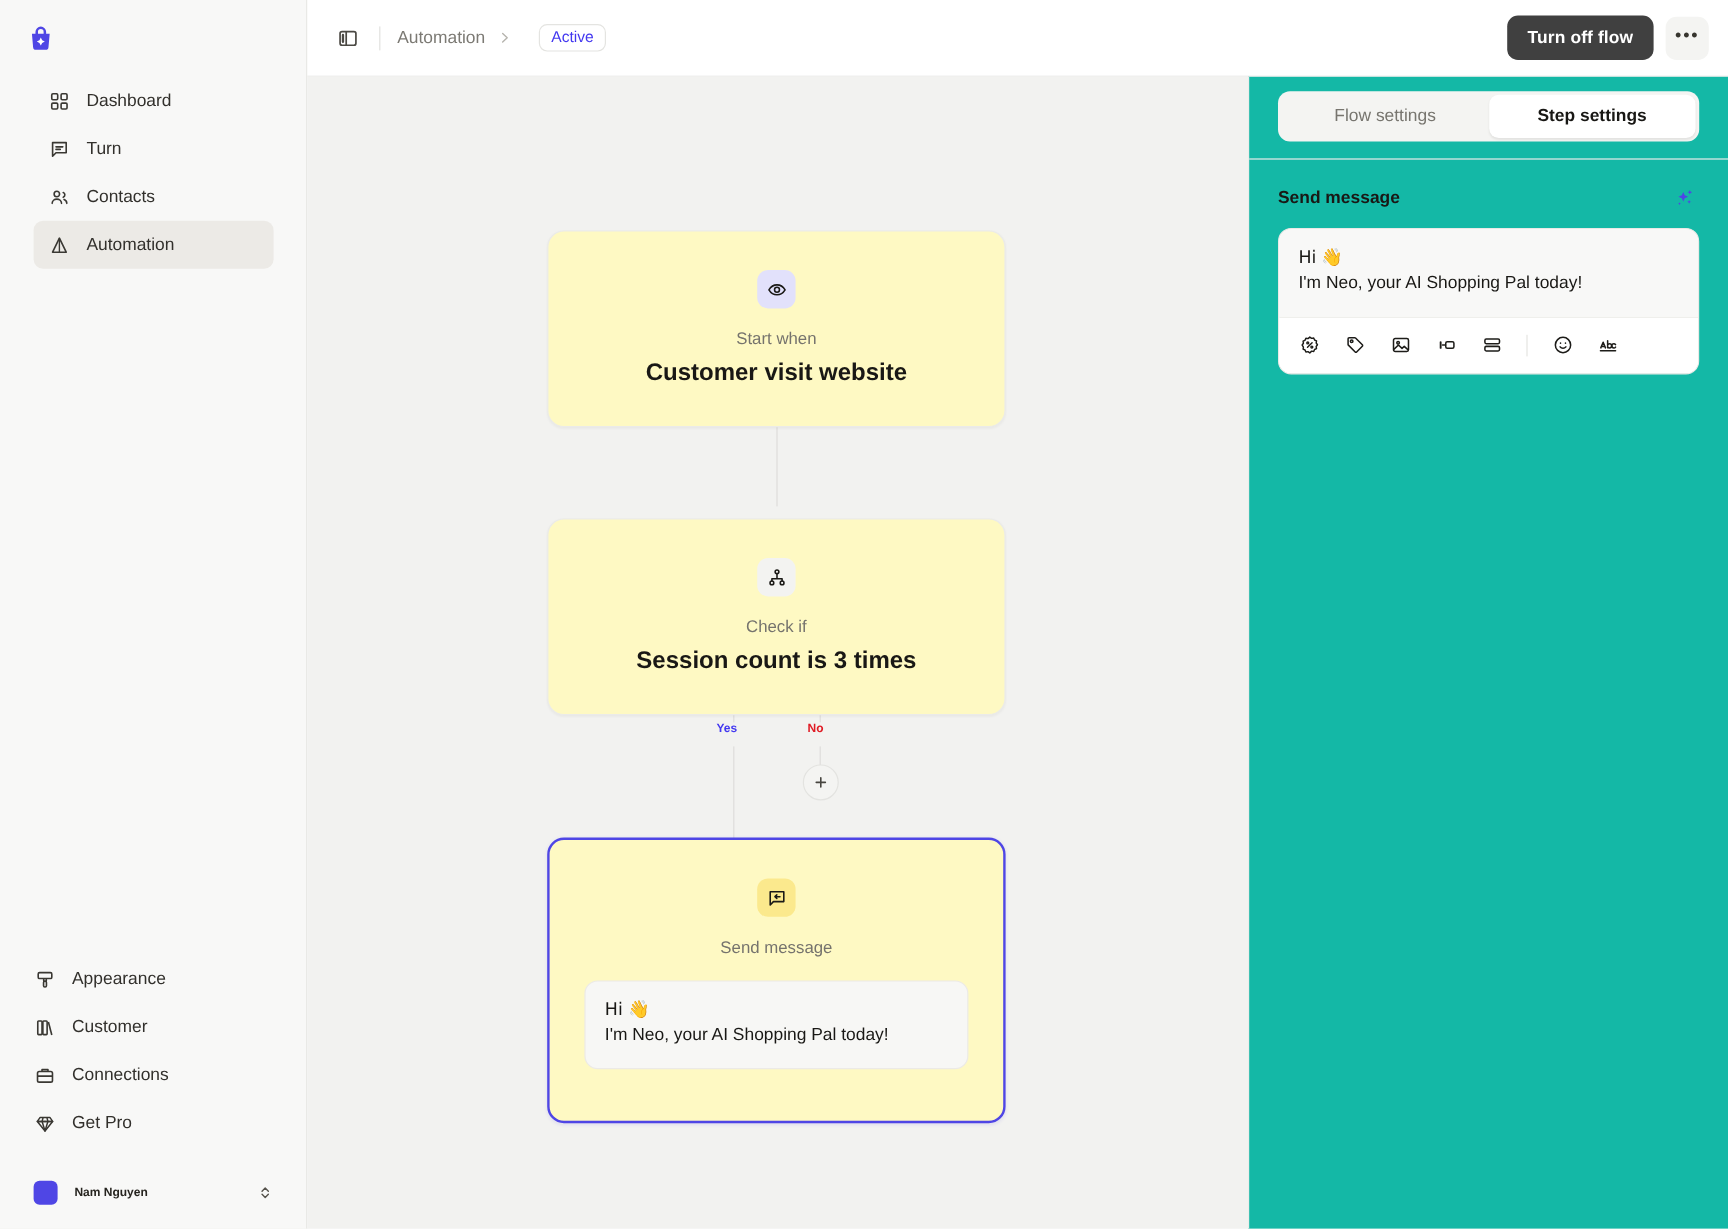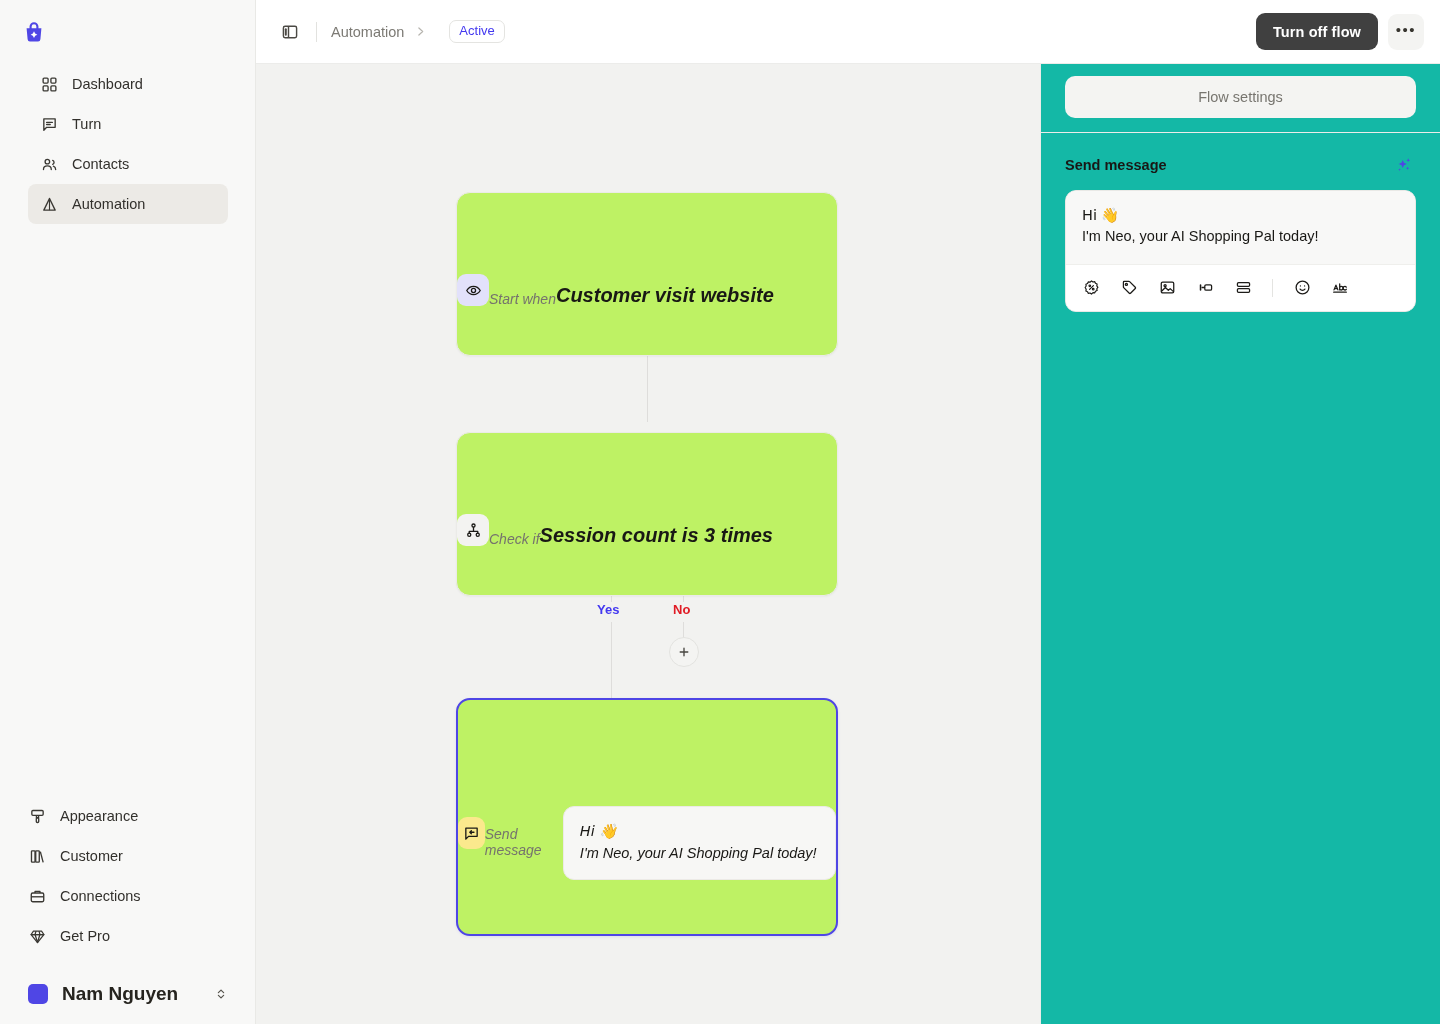--- a/index.html
+++ b/index.html
@@ -71,21 +71,21 @@
     padding: 0 12px;
     border-radius: 8px;
     cursor: pointer;
     margin-top: 16px;
   }
   .user-avatar {
     width: 20px; height: 20px; border-radius: 5px;
     background: #4f46e5; flex: 0 0 20px;
   }
   .user-name {
-    font-size: 19px; font-weight: bold; color: #26241f;
+    font-size: 10px; font-weight: bold; color: #26241f;
     flex: 1;
   }
   .user-chevrons { color: #56534c; display:flex; align-items:center; }
 
   
   .main {
     flex: 1;
     display: flex;
     flex-direction: column;
     height: 1024px;
@@ -172,29 +172,28 @@
     overflow: hidden;
     min-width: 0;
   }
   .flow {
     position: absolute;
     left: 0; top: 0;
     width: 100%; height: 100%;
   }
   .node {
     position: absolute;
-    background: #bef264;
+    background: #fef9c3;
     border: 1px solid #ebebe8;
     border-radius: 14px;
     box-shadow: 0 1px 2px rgba(20,20,20,0.04);
     display: flex;
-    flex-direction: row;
+    flex-direction: column;
     align-items: center;
     cursor: pointer;
-    font-style: italic;
   }
   .node.selected {
     border: 2px solid #4f46e5;
     box-shadow: 0 1px 3px rgba(79,70,229,0.12);
   }
   .node-icon {
     width: 32px; height: 32px;
     border-radius: 9px;
     display: flex; align-items: center; justify-content: center;
   }
@@ -222,21 +221,21 @@
     line-height: 1.47;
     text-align: left;
   }
   .edge {
     position: absolute;
     background: #dedddb;
     width: 1px;
   }
   .edge-label {
     position: absolute;
-    font-size: 13px;
+    font-size: 10px;
     font-weight: bold;
     user-select: none;
   }
   .edge-label.yes { color: #4338f0; }
   .edge-label.no  { color: #e01b24; }
   .plus-node {
     position: absolute;
     width: 30px; height: 30px;
     border-radius: 50%;
     background: #f4f4f2;
@@ -536,20 +535,21 @@
           </div>
 
         </div>
       </section>
 
       <aside class="rightpanel">
 
         <div class="tabs-wrap">
           <div class="tabs">
             <div class="tab">Flow settings</div>
+            <div class="tab active">Step settings</div>
           </div>
         </div>
 
         <div class="panel-body">
           <div class="panel-head">
             <span class="panel-title">Send message</span>
             <button class="sparkle-btn">
               <svg width="18" height="18" viewBox="0 0 24 24" fill="currentColor">
                 <path d="M10.3 5.2 11.9 9l3.8 1.6-3.8 1.6-1.6 3.8-1.6-3.8L4.9 10.6 8.7 9l1.6-3.8Z"></path>
                 <path d="M17.6 3.1l.75 1.75 1.75.75-1.75.75-.75 1.75-.75-1.75-1.75-.75 1.75-.75.75-1.75Z"></path>

